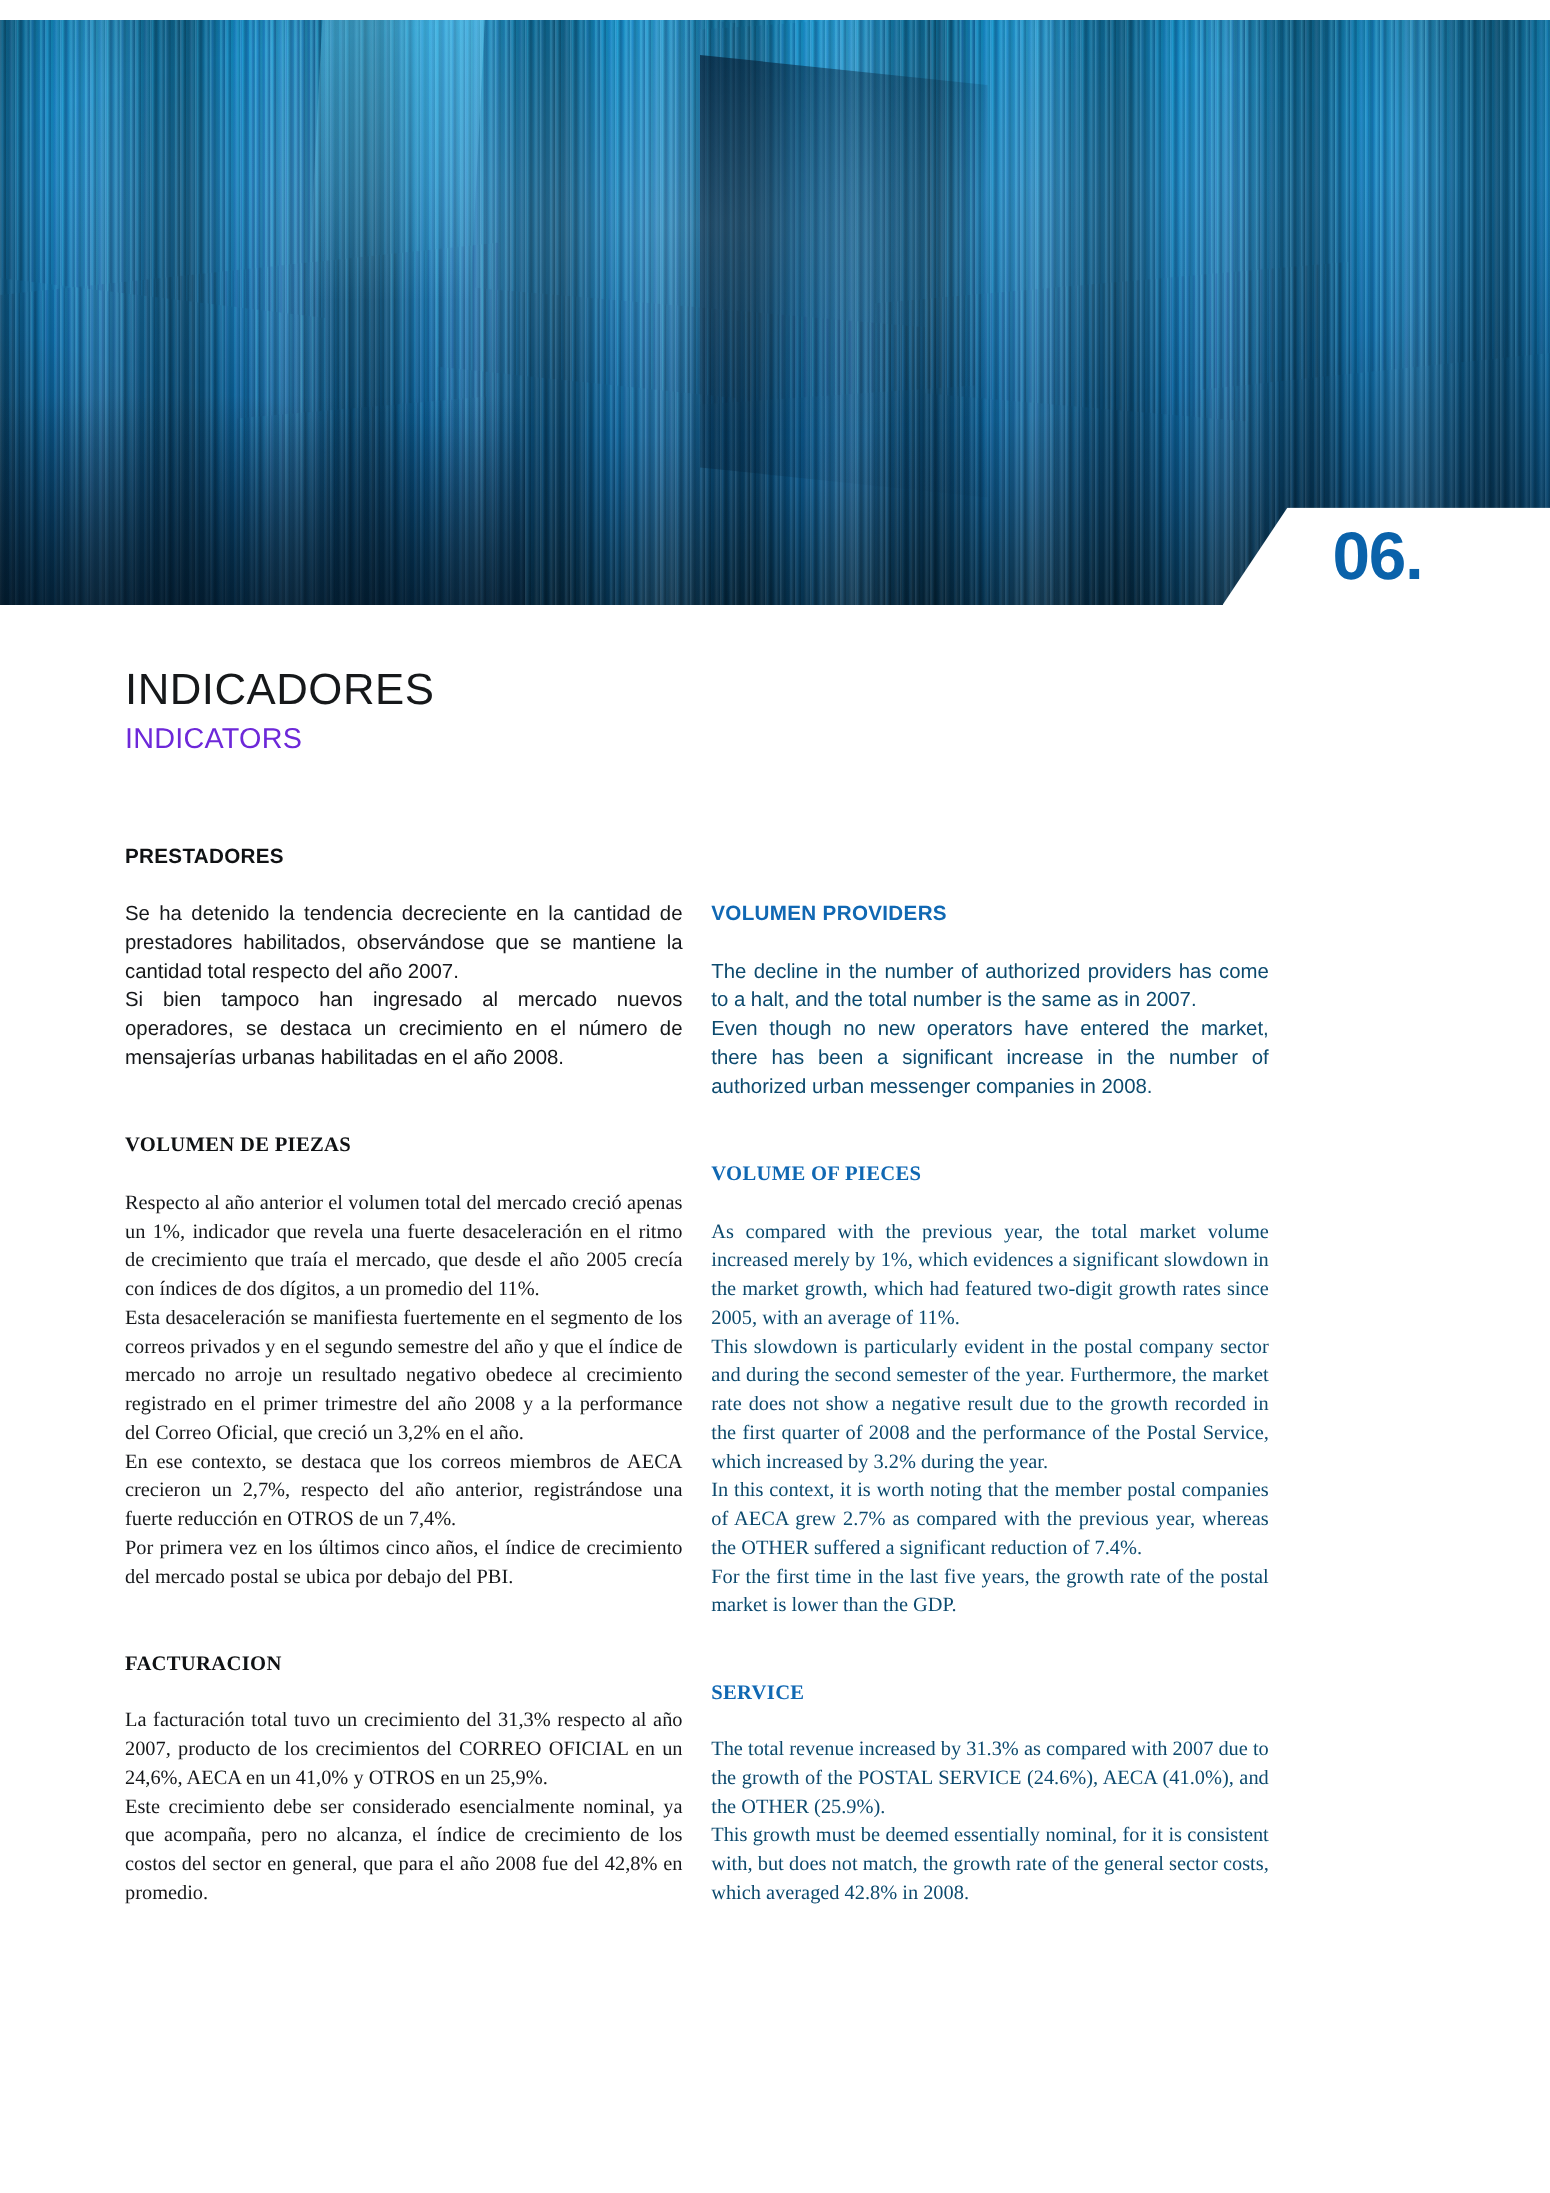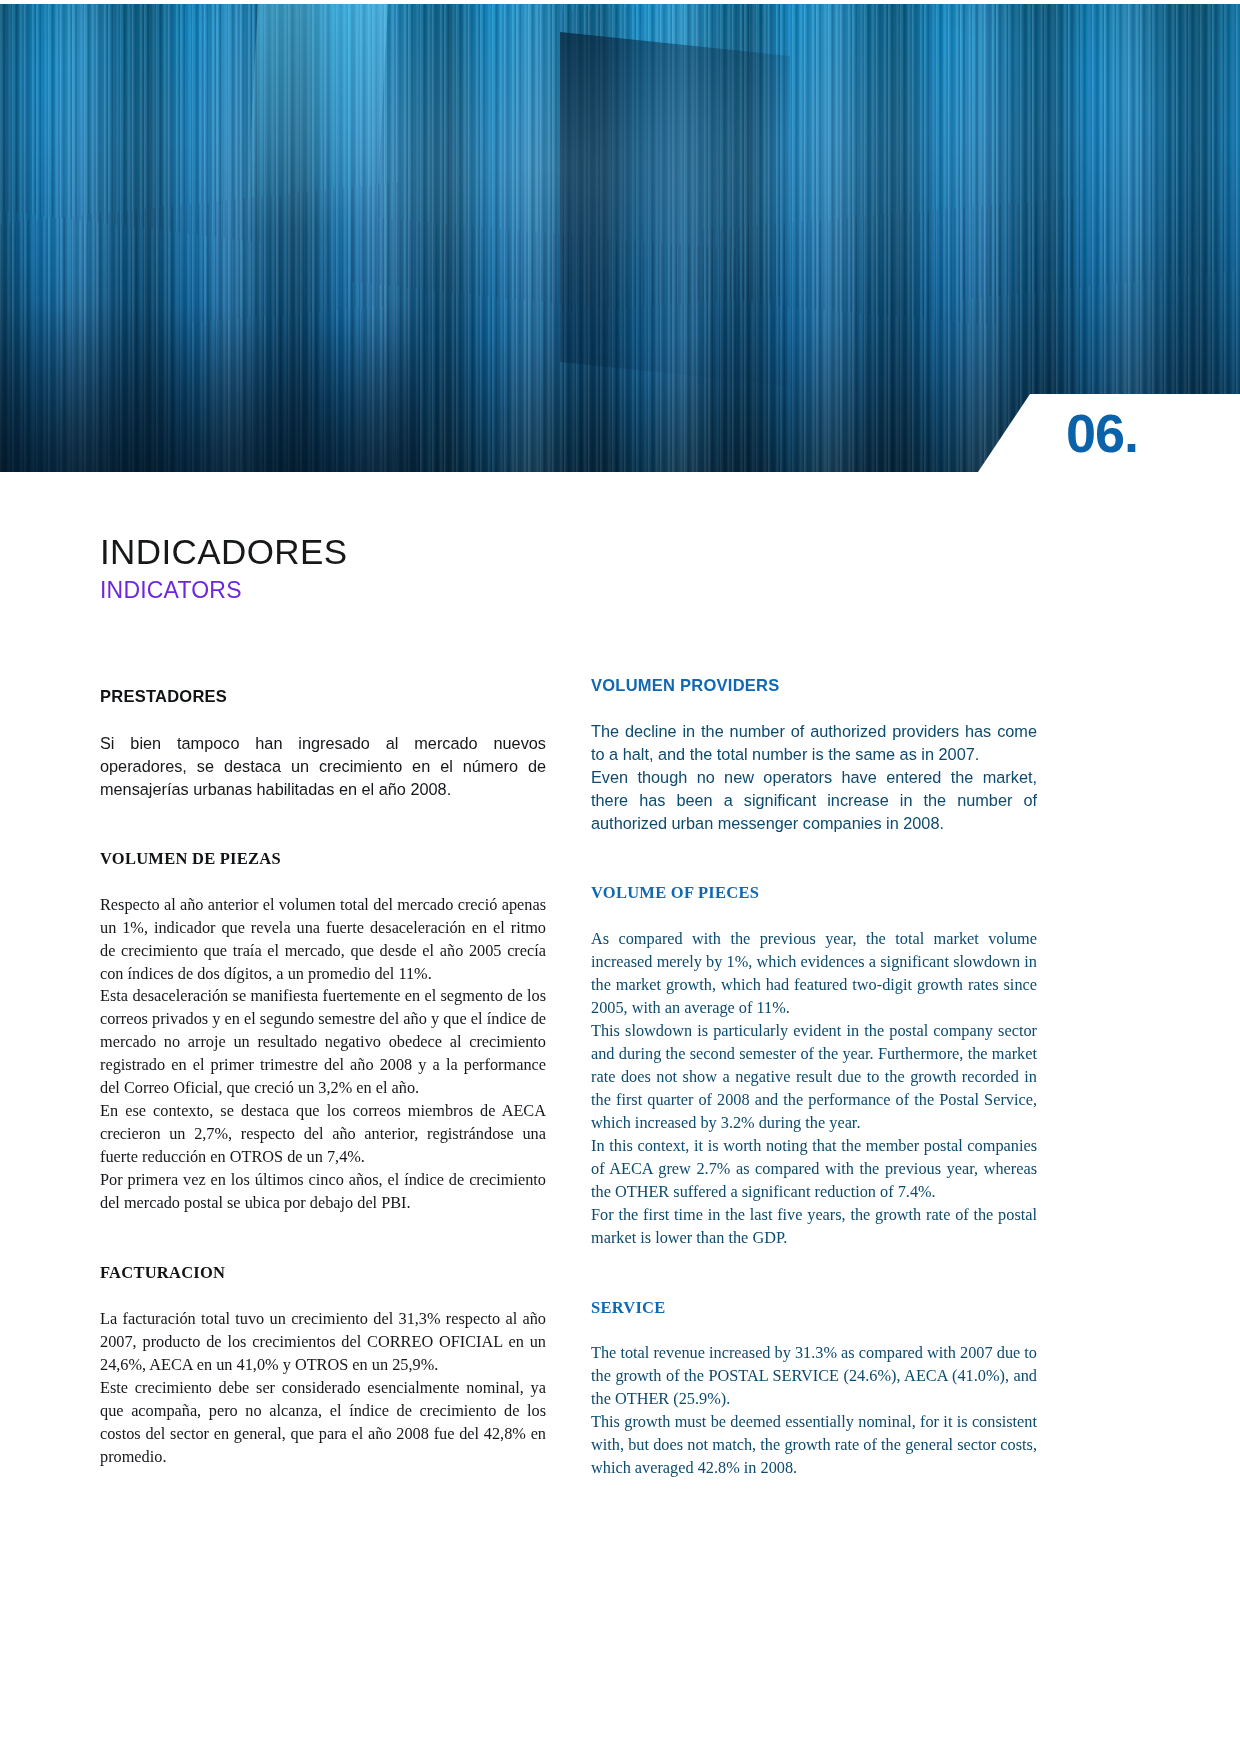--- a/index.html
+++ b/index.html
@@ -13,21 +13,21 @@
     font-family: "Liberation Sans", sans-serif;
     -webkit-font-smoothing: antialiased;
     position: relative;
     overflow: hidden;
   }
 
   
   .hero {
     position: absolute;
     left: 0;
-    top: 4px;
+    top: 16px;
     width: 1240px;
     height: 468px;
     overflow: hidden;
     background: #0a5f92;
     text-decoration: underline;
   }
   .hero-art {
     position: absolute;
     inset: 0;
     background:
@@ -134,22 +134,22 @@
     color: #6d28d9;
     letter-spacing: 0.2px;
     margin-top: 6px;
     line-height: 1.15;
   }
 
   .columns {
     display: flex;
     margin: 72px 0 0 0;
     padding: 0 100px 0 100px;
-    gap: 42px;
-    align-items: center;
+    gap: 20px;
+    align-items: flex-end;
   }
   .col {
     width: 446px;
     flex: 0 0 446px;
   }
   .col-right { margin-left: 3px; }
 
   .sec-head {
     font-size: 16.5px;
     font-weight: bold;
@@ -206,20 +206,21 @@
     <div class="title-es">INDICADORES</div>
     <div class="title-en">INDICATORS</div>
   </div>
 
   <div class="columns">
 
     <div class="col col-left">
 
       <div class="block">
         <div class="sec-head">PRESTADORES</div>
+        <p class="para">Se ha detenido la tendencia decreciente en la cantidad de prestadores habilitados, observándose que se mantiene la cantidad total respecto del año 2007.</p>
         <p class="para">Si bien tampoco han ingresado al mercado nuevos operadores, se destaca un crecimiento en el número de mensajerías urbanas habilitadas en el año 2008.</p>
       </div>
 
       <div class="block">
         <div class="sec-head">VOLUMEN DE PIEZAS</div>
         <p class="para">Respecto al año anterior el volumen total del mercado creció apenas un 1%, indicador que revela una fuerte desaceleración en el ritmo de crecimiento que traía el mercado, que desde el año 2005 crecía con índices de dos dígitos, a un promedio del 11%.</p>
         <p class="para">Esta desaceleración se manifiesta fuertemente en el segmento de los correos privados y en el segundo semestre del año y que el índice de mercado no arroje un resultado negativo obedece al crecimiento registrado en el primer trimestre del año 2008 y a la performance del Correo Oficial, que creció un 3,2% en el año.</p>
         <p class="para">En ese contexto, se destaca que los correos miembros de AECA crecieron un 2,7%, respecto del año anterior, registrándose una fuerte reducción en OTROS de un 7,4%.</p>
         <p class="para">Por primera vez en los últimos cinco años, el índice de crecimiento del mercado postal se ubica por debajo del PBI.</p>
       </div>

